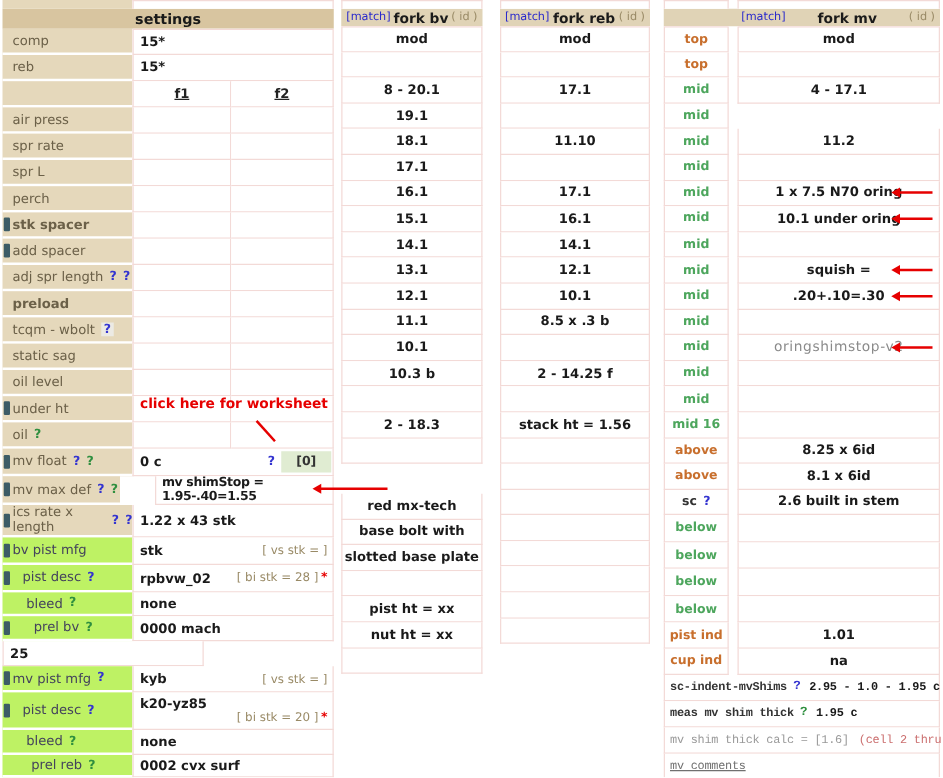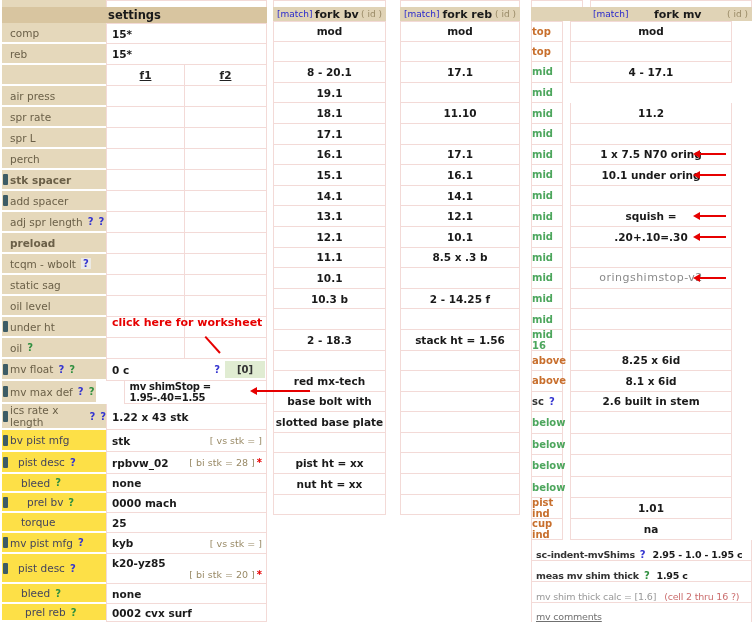--- a/index.html
+++ b/index.html
@@ -13,21 +13,21 @@
 
   .shdr{height:16px;background:#d8c5a0;text-align:center;font-weight:bold;font-size:11.5px;line-height:16px;color:#1a1a1a;}
   .fhdr{height:14px;background:#e0d3b6;display:flex;align-items:center;padding:0 4px;box-sizing:border-box;}
   .fhdr .match{color:#2929cc;font-size:9px;}
   .fhdr .ftitle{flex:1;text-align:center;font-weight:bold;font-size:11px;color:#1a1a1a;}
   .fhdr .fid{color:#998a66;font-size:9px;}
 
   .s-row{display:flex;box-sizing:border-box;position:relative;}
   .s-label{width:104px;box-sizing:border-box;background:#e5d8bb;color:#6b6048;font-size:10.5px;
            display:flex;align-items:center;border-bottom:2px solid #fff;position:relative;}
-  .s-label.purple{background:#fde047;color:#44445c;}
+  .s-label.purple{background:#bef264;color:#44445c;}
   .note-ic{position:absolute;left:1px;width:5px;height:11px;background:#3d5c66;border-radius:1px;}
   .q{font-weight:bold;font-size:10px;margin-left:5px;}
   .qb{color:#3434d0;}
   .qg{color:#2f8f3f;}
   .qbox{background:#eceae4;padding:0 2px;}
   .s-val{width:161px;display:flex;position:relative;box-sizing:border-box;}
   .cell{background:#fff;border:1px solid #f3dad7;box-sizing:border-box;position:relative;}
   .noTop{border-top:none;}
   .s-cell-wide{flex:1;display:flex;align-items:center;padding-left:5px;font-weight:bold;font-size:10.5px;color:#1a1a1a;}
   .s-cell-f1{width:79px;display:flex;align-items:center;justify-content:center;}
@@ -37,35 +37,35 @@
   .star{color:#e60000;font-weight:bold;margin-left:2px;font-size:10px;}
   .shim{font-size:10px;letter-spacing:-0.3px;}
   .mvq{position:absolute;right:46px;color:#3434d0;font-weight:bold;font-size:10px;}
   .greenbox{position:absolute;right:1px;top:2px;bottom:2px;width:40px;background:#e0ecd2;
             display:flex;align-items:center;justify-content:center;font-size:10px;font-weight:bold;color:#333;cursor:pointer;}
   .twol{flex-direction:column;align-items:flex-start;justify-content:center;padding-right:4px;}
   .twol .l2{align-self:flex-end;color:#998a66;font-size:9.5px;font-weight:normal;}
 
   .d-row{display:flex;box-sizing:border-box;}
   .d-cell{flex:1;display:flex;align-items:center;justify-content:center;font-weight:bold;font-size:10.5px;color:#1a1a1a;}
-  .mv-lab{width:32px;display:flex;align-items:center;justify-content:flex-start;font-weight:bold;font-size:10px;}
+  .mv-lab{width:52px;display:flex;align-items:center;justify-content:center;font-weight:bold;font-size:10px;}
   .mv-gap{width:7px;}
   .mv-val{width:162px;display:flex;align-items:center;justify-content:center;font-weight:bold;font-size:10.5px;color:#1a1a1a;}
   .lab-orange{color:#c86f2d;}
   .lab-green{color:#4da65d;}
   .lab-dark{color:#333;}
   .altv{color:#8a8a8a;font-weight:normal;letter-spacing:0.5px;font-size:11px;}
 
   .arrowL{position:absolute;height:2px;background:#e60000;}
   .arrowL:before{content:"";position:absolute;left:-6px;top:-3px;border-right:7px solid #e60000;
                  border-top:4px solid transparent;border-bottom:4px solid transparent;}
   .mv-arrow{right:5px;width:27px;top:50%;margin-top:-1px;}
 
-  .mvb-row{display:flex;align-items:flex-end;box-sizing:border-box;padding:0 4px;background:#fff;
-           border:1px solid #f3dad7;border-top:none;font-size:9.5px;letter-spacing:-0.2px;white-space:nowrap;}
+  .mvb-row{display:flex;align-items:center;box-sizing:border-box;padding:0 4px;background:#fff;
+           border:1px solid #f3dad7;border-top:none;font-size:9.5px;letter-spacing:-0.2px;white-space:nowrap;font-family:Liberation Mono, monospace;}
   .mvb-label{font-weight:bold;color:#333;}
   .mvb-val{font-weight:bold;color:#1a1a1a;margin-left:7px;}
   .mvb-gray{color:#999;}
   .mvb-note{color:#cb6f6f;margin-left:8px;}
   .mvb-link{color:#707070;text-decoration:underline;cursor:pointer;}
 
   #annot-text{position:absolute;left:112px;top:316px;color:#e60000;font-weight:bold;font-size:11px;white-space:nowrap;}
   #annot-line{position:absolute;left:206px;top:336px;width:22px;height:2px;background:#e60000;
               transform:rotate(48deg);transform-origin:0 0;}
   #shim-arrow{left:256px;top:390px;width:54px;}
@@ -324,23 +324,20 @@
             <span>prel bv</span>
             <span class="q qg">?</span>
           </div>
           <div class="s-val">
             <div class="cell s-cell-wide noTop">
               <span>0000 mach</span>
             </div>
           </div>
         </div>
         <div class="s-row" style="height: 20px;">
-          <div class="s-label purple" style="padding-left: 19px;">
-            <span>torque</span>
-          </div>
           <div class="s-val">
             <div class="cell s-cell-wide noTop">
               <span>25</span>
             </div>
           </div>
         </div>
         <div class="s-row" style="height: 21px;">
           <div class="s-label purple" style="padding-left: 8px;">
             <span class="note-ic"></span>
             <span>mv pist mfg</span>
@@ -473,21 +470,21 @@
           <div class="cell d-cell noTop"></div>
         </div>
         <div class="d-row" style="height: 20.6px;">
           <div class="cell d-cell noTop">
             <span>2 - 18.3</span>
           </div>
         </div>
         <div class="d-row" style="height: 20.6px;">
           <div class="cell d-cell noTop"></div>
         </div>
-        <div class="d-row" style="height: 20.6px;">
+        <div class="d-row" style="height: 20.6px; margin-top: 24px;">
           <div class="cell d-cell noTop">
             <span>red mx-tech</span>
           </div>
         </div>
         <div class="d-row" style="height: 20.6px;">
           <div class="cell d-cell noTop">
             <span>base bolt with</span>
           </div>
         </div>
         <div class="d-row" style="height: 20.6px;">

